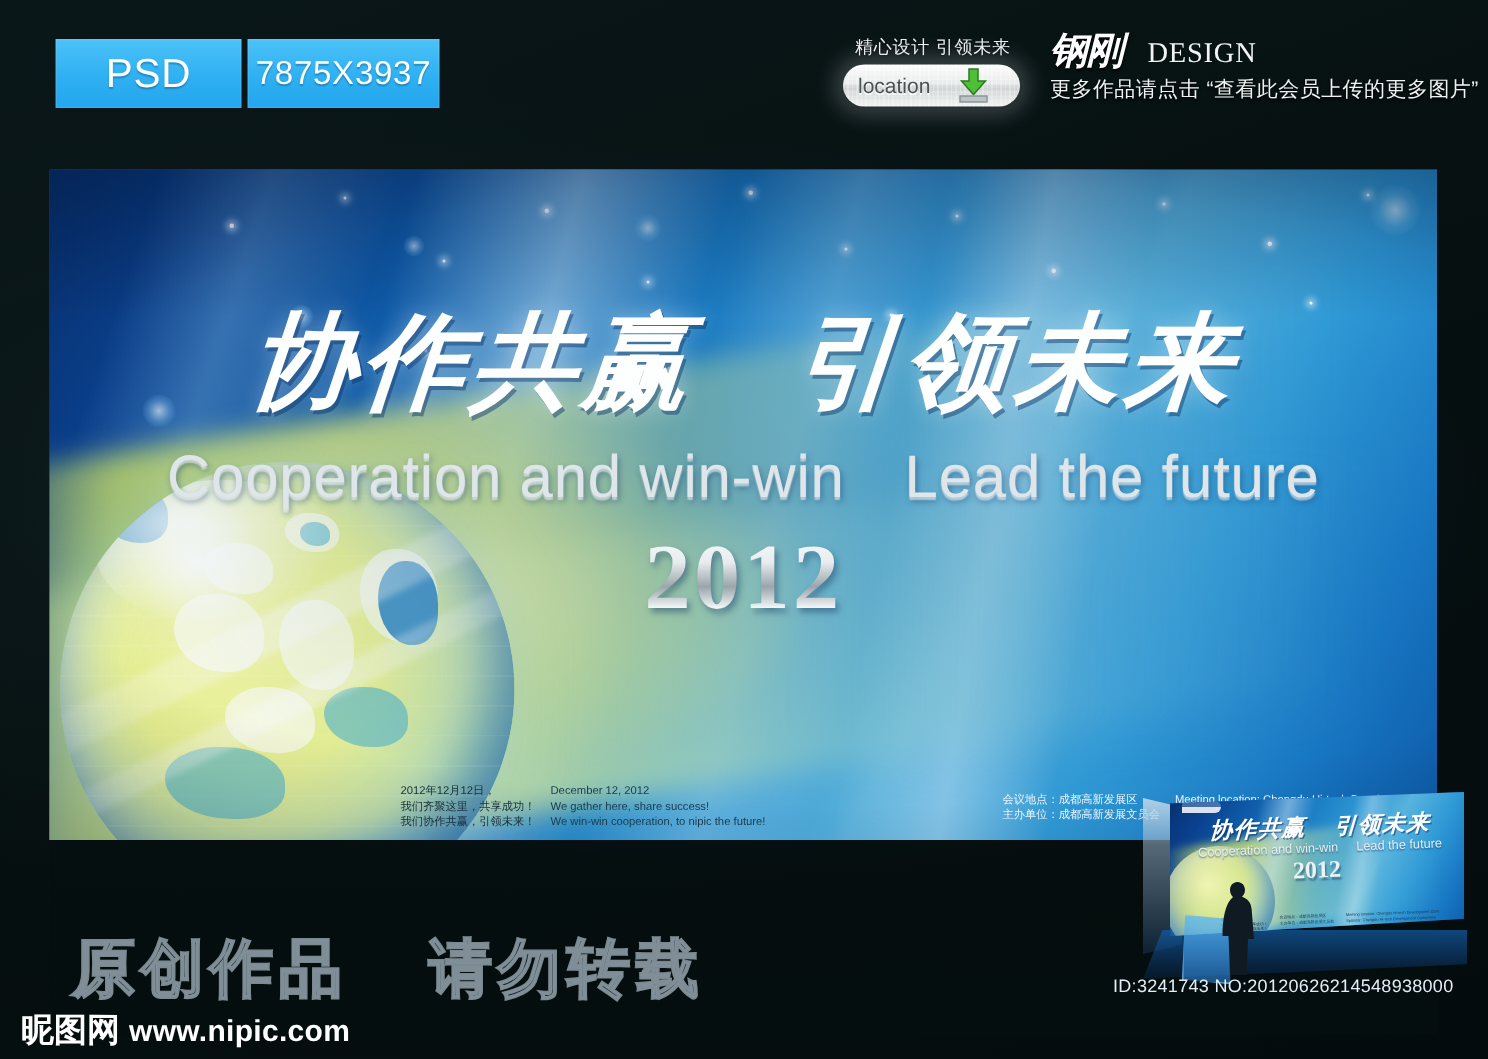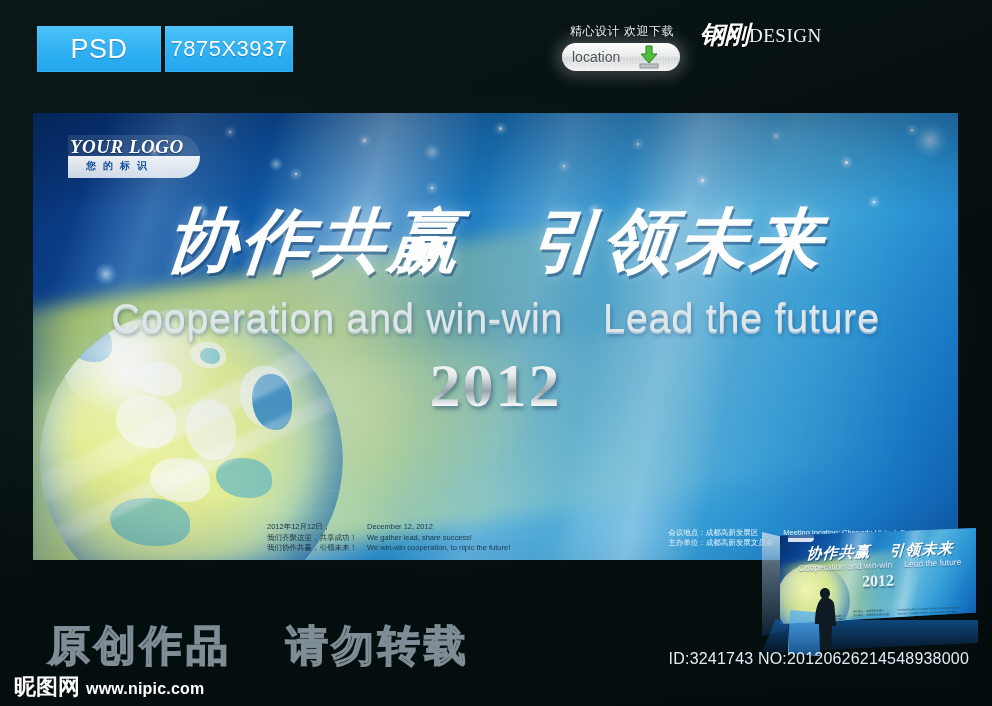--- a/index.html
+++ b/index.html
@@ -87,21 +87,21 @@
   #brandcn {
     font-family: "Liberation Serif", serif;
     font-size: 25px; font-weight: bold; font-style: italic;
     color: #ffffff; letter-spacing: -1px;
     text-shadow: 0 1px 2px #000;
     line-height: 26px;
   }
   #brandlat {
     font-family: "Liberation Serif", serif;
     font-size: 19px; color: #f2f4f4; letter-spacing: .5px;
-    margin-left: 1px; line-height: 24px;
+    margin-left: 17px; line-height: 24px;
   }
   #brandsub {
     margin-top: 3px;
     font-size: 14px; color: #eef2f3;
     letter-spacing: .3px;
     text-shadow: 0 1px 2px #000;
     white-space: nowrap;
   }
 
   
@@ -343,27 +343,27 @@
     z-index: 30;
     display: flex; align-items: baseline; gap: 6px;
   }
   #wm-brand .cn {
     font-family: "DejaVu Sans", sans-serif;
     font-size: 22px; font-weight: bold;
     color: #ffffff; letter-spacing: 0;
   }
   #wm-brand .url {
     font-family: "Liberation Sans", sans-serif;
-    font-size: 16px; font-weight: bold;
+    font-size: 20px; font-weight: bold;
     color: #ffffff; letter-spacing: .2px;
   }
   #idline {
     position: absolute; right: 23px; top: 650px;
     z-index: 34;
-    font-size: 16px; color: #e2eef6;
+    font-size: 12px; color: #e2eef6;
     letter-spacing: .2px;
     white-space: nowrap;
   }
 
   
   #mock {
     position: absolute; left: 762px; top: 524px;
     width: 216px; height: 140px;
     z-index: 32;
   }
@@ -480,36 +480,37 @@
   <div id="tagbar">
     <div class="tag t2">
       <span>PSD</span>
     </div>
     <div class="tag t4">
       <span>7875X3937</span>
     </div>
   </div>
 
   <div id="dlwrap">
-    <div id="dlcaption">精心设计 欢迎下载</div>
+    <div id="dlcaption">精心设计 引领未来</div>
     <div id="dlbtn">
       <span id="dltext">location</span>
       <svg id="dlarrow" viewBox="0 0 26 26">
         <path d="M13 2 L13 13 M13 13 L8 8 M13 13 L18 8" stroke="#3f9b34" stroke-width="0" fill="none"></path>
         <path d="M10 2 h6 v8 h5 l-8 9 l-8 -9 h5 z" fill="#4fbf38" stroke="#2e7a22" stroke-width="1"></path>
         <rect x="4" y="20" width="18" height="4" fill="#bcc3c5" stroke="#8d9597" stroke-width="1"></rect>
       </svg>
     </div>
   </div>
 
   <div id="brand">
     <div id="brandrow">
       <span id="brandcn">钢刚</span>
       <span id="brandlat">DESIGN</span>
     </div>
+    <div id="brandsub">更多作品请点击 “查看此会员上传的更多图片”</div>
   </div>
 
   <div id="posterGlow"></div>
 
   <div id="poster">
     <div class="pbg-base"></div>
     <div class="pbg-rays"></div>
     <div class="pbg-green"></div>
     <div class="pbg-green2"></div>
     <div class="pbg-yellowglow"></div>
@@ -549,46 +550,41 @@
       <div class="land dk" style="left:212px;top:66px;width:40px;height:56px;"></div>
       <div class="land md" style="left:176px;top:150px;width:56px;height:40px;"></div>
       <div class="land" style="left:110px;top:150px;width:60px;height:44px;"></div>
       <div class="land md" style="left:70px;top:190px;width:80px;height:48px;"></div>
       <div class="land dk" style="left:28px;top:16px;width:44px;height:38px;"></div>
       <div class="band" style="top:92px;"></div>
       <div class="band" style="top:150px;height:18px;"></div>
       <div class="hilite"></div>
     </div>
 
-    <div id="logo">
-      <div id="logoPill"></div>
-      <div id="logoTop">YOUR LOGO</div>
-      <div id="logoBot">您的标识</div>
-    </div>
 
     <div id="head-cn">
       <span class="cn-grp">协作共赢</span>
       <span class="cn-gap"></span>
       <span class="cn-grp">引领未来</span>
     </div>
 
     <div id="head-en"><span>Cooperation and win-win</span><span class="gap"></span><span>Lead the future</span></div>
 
     <div id="head-year">2012</div>
 
     <div id="infobar">
       <div class="col pale" id="ib1">
         <div>2012年12月12日，</div>
         <div>我们齐聚这里，共享成功！</div>
         <div>我们协作共赢，引领未来！</div>
       </div>
       <div class="vrule"></div>
       <div class="col light" id="ib2">
         <div>December 12, 2012</div>
-        <div>We gather lead, share success!</div>
+        <div>We gather here, share success!</div>
         <div>We win-win cooperation, to nipic the future!</div>
       </div>
       <div class="col white" id="ib3">
         <div>会议地点：成都高新发展区</div>
         <div>主办单位：成都高新发展文员会</div>
       </div>
       <div class="vrule" style="background:rgba(230,240,250,.4)"></div>
       <div class="col white" id="ib4">
         <div>Meeting location: Chengdu Hi-tech Development Zone</div>
         <div>Sponsor: Chengdu Hi-tech Development Committee</div>

